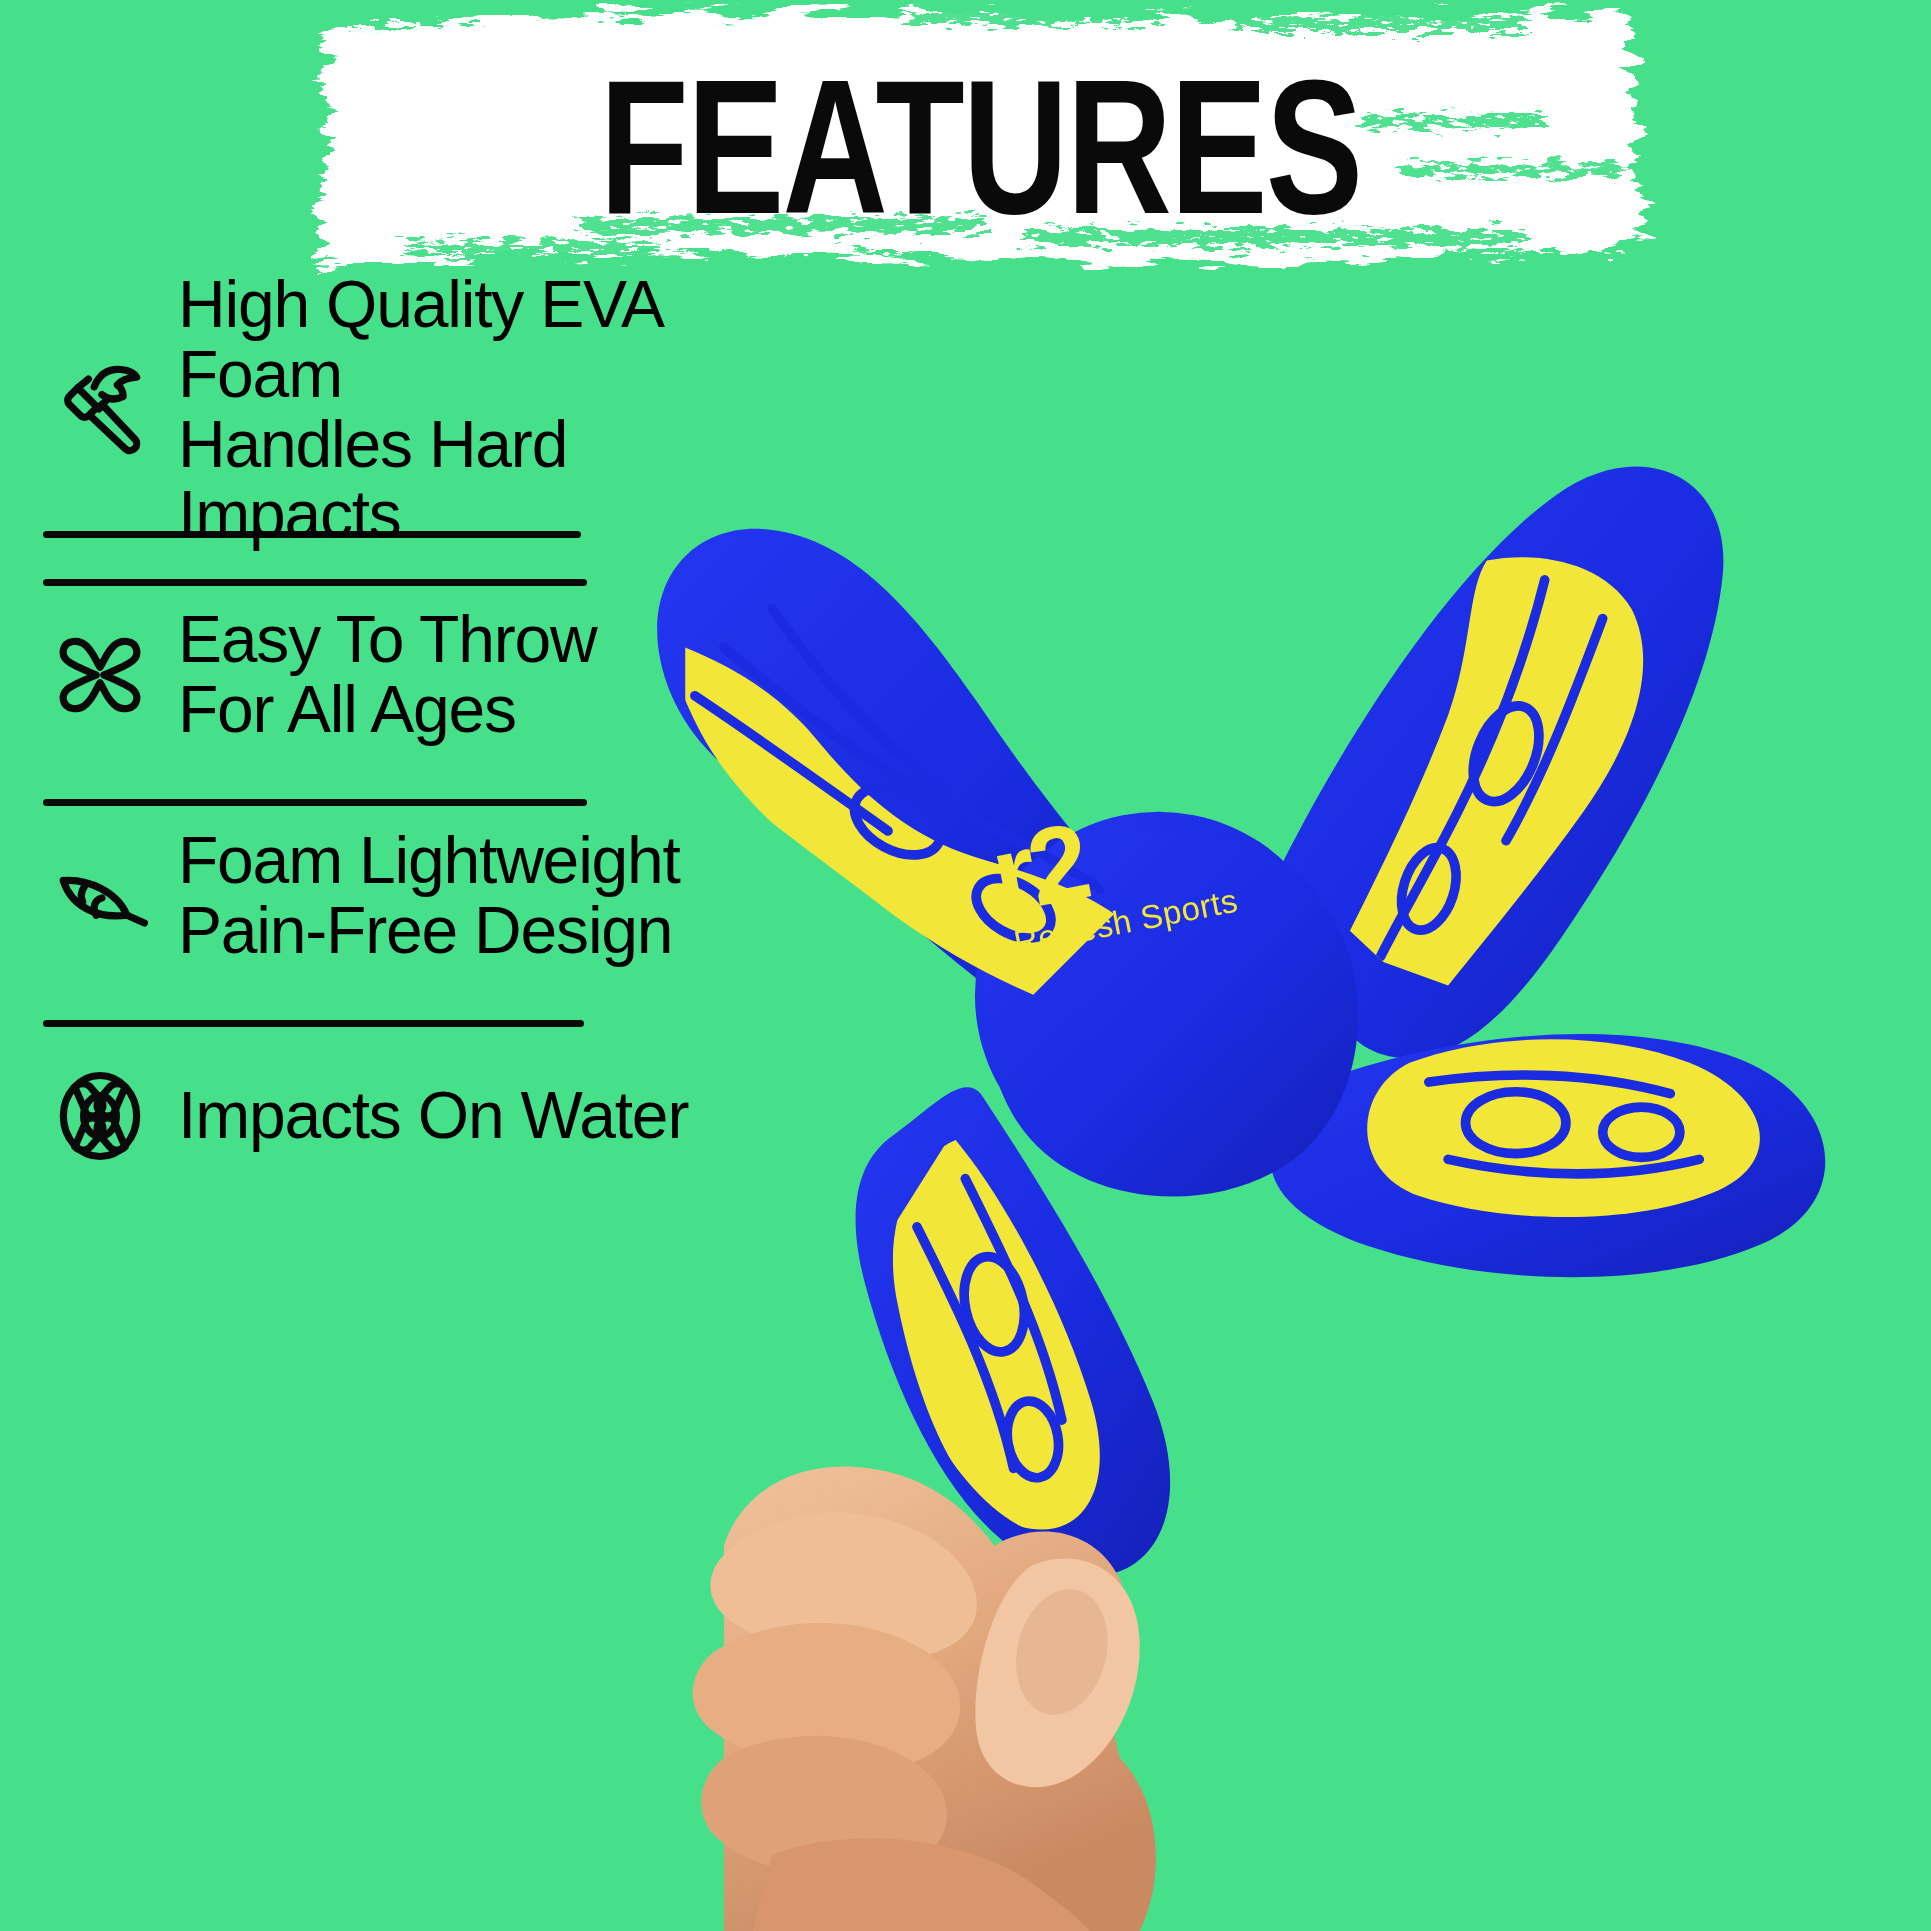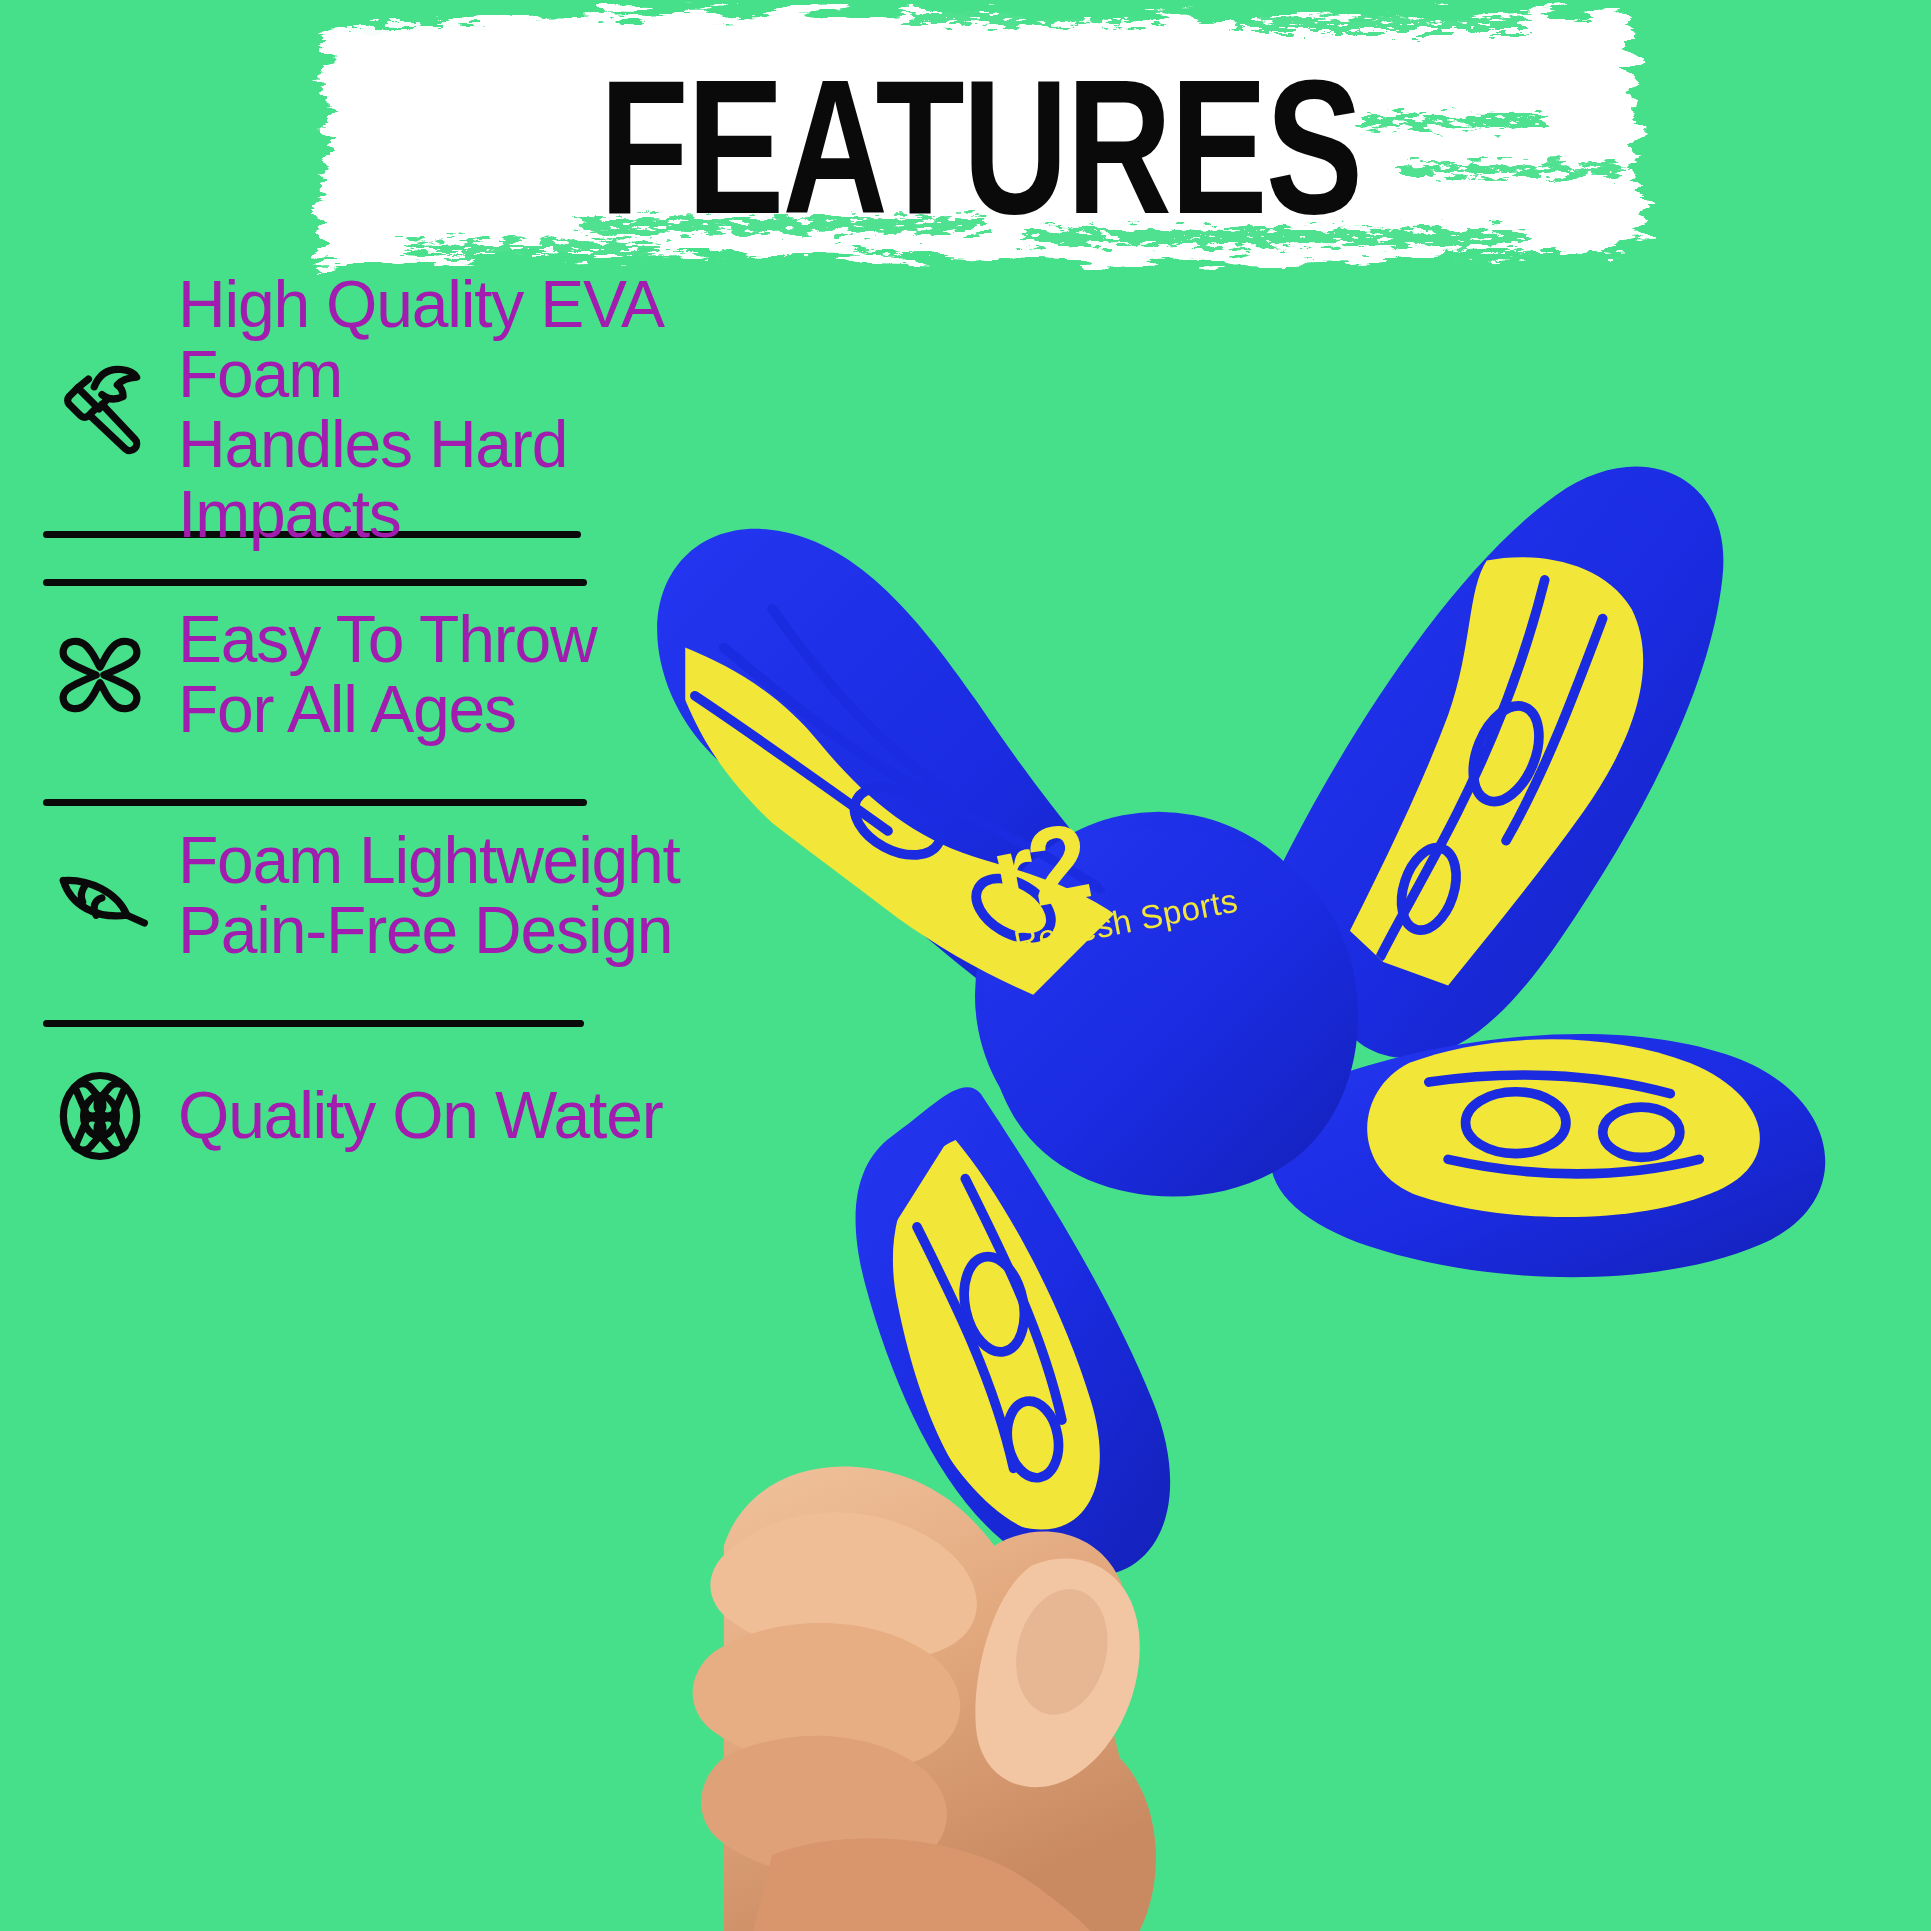--- a/index.html
+++ b/index.html
@@ -33,21 +33,21 @@
   }
   .feature-icon{
     width:114px;min-width:114px;height:114px;
     display:flex;align-items:center;justify-content:center;
     margin-right:21px;
   }
   .feature-icon svg{display:block;}
   .feature-text{
     font-family:"Liberation Sans", sans-serif;
     font-size:66px;line-height:1.06;font-weight:500;
-    color:#a21caf;letter-spacing:-1.2px;
+    color:#000000;letter-spacing:-1.2px;
     white-space:pre-line;
   }
   .divider{
     height:6.8px;background:#0a0a0a;border-radius:3.9px;
     margin-left:43px;
   }
 
   
   .r0{height:164px;margin-top:21px;}
   .r1{height:164px;margin-top:7.7px;}
@@ -180,21 +180,21 @@
       <div class="feature-icon">
         <svg width="108" height="108" viewBox="0 0 112 112" fill="none" stroke="#0a0a0a" stroke-width="7.5" stroke-linecap="round" stroke-linejoin="round">
           <ellipse cx="56" cy="56" rx="38" ry="42"></ellipse>
           <ellipse cx="56" cy="56" rx="17" ry="21"></ellipse>
           <path d="M30 26 a11 11 0 0 1 16 0 L58 40 a11 11 0 0 1 -16 14 Z"></path>
           <path d="M82 26 a11 11 0 0 0 -16 0 L54 40 a11 11 0 0 0 16 14 Z"></path>
           <path d="M30 88 a11 11 0 0 0 16 0 L58 74 a11 11 0 0 0 -16 -14 Z"></path>
           <path d="M82 88 a11 11 0 0 1 -16 0 L54 74 a11 11 0 0 1 16 -14 Z"></path>
         </svg>
       </div>
-      <div class="feature-text">Quality On Water</div>
+      <div class="feature-text">Impacts On Water</div>
     </div>
 
   </div>
 
   <div class="product">
     <svg viewBox="0 0 1400 1580" aria-hidden="true">
       <defs>
         <linearGradient id="bluegrad" x1="0" y1="0" x2="1" y2="1">
           <stop offset="0%" stop-color="#2436F0"></stop>
           <stop offset="55%" stop-color="#1A2BE0"></stop>

